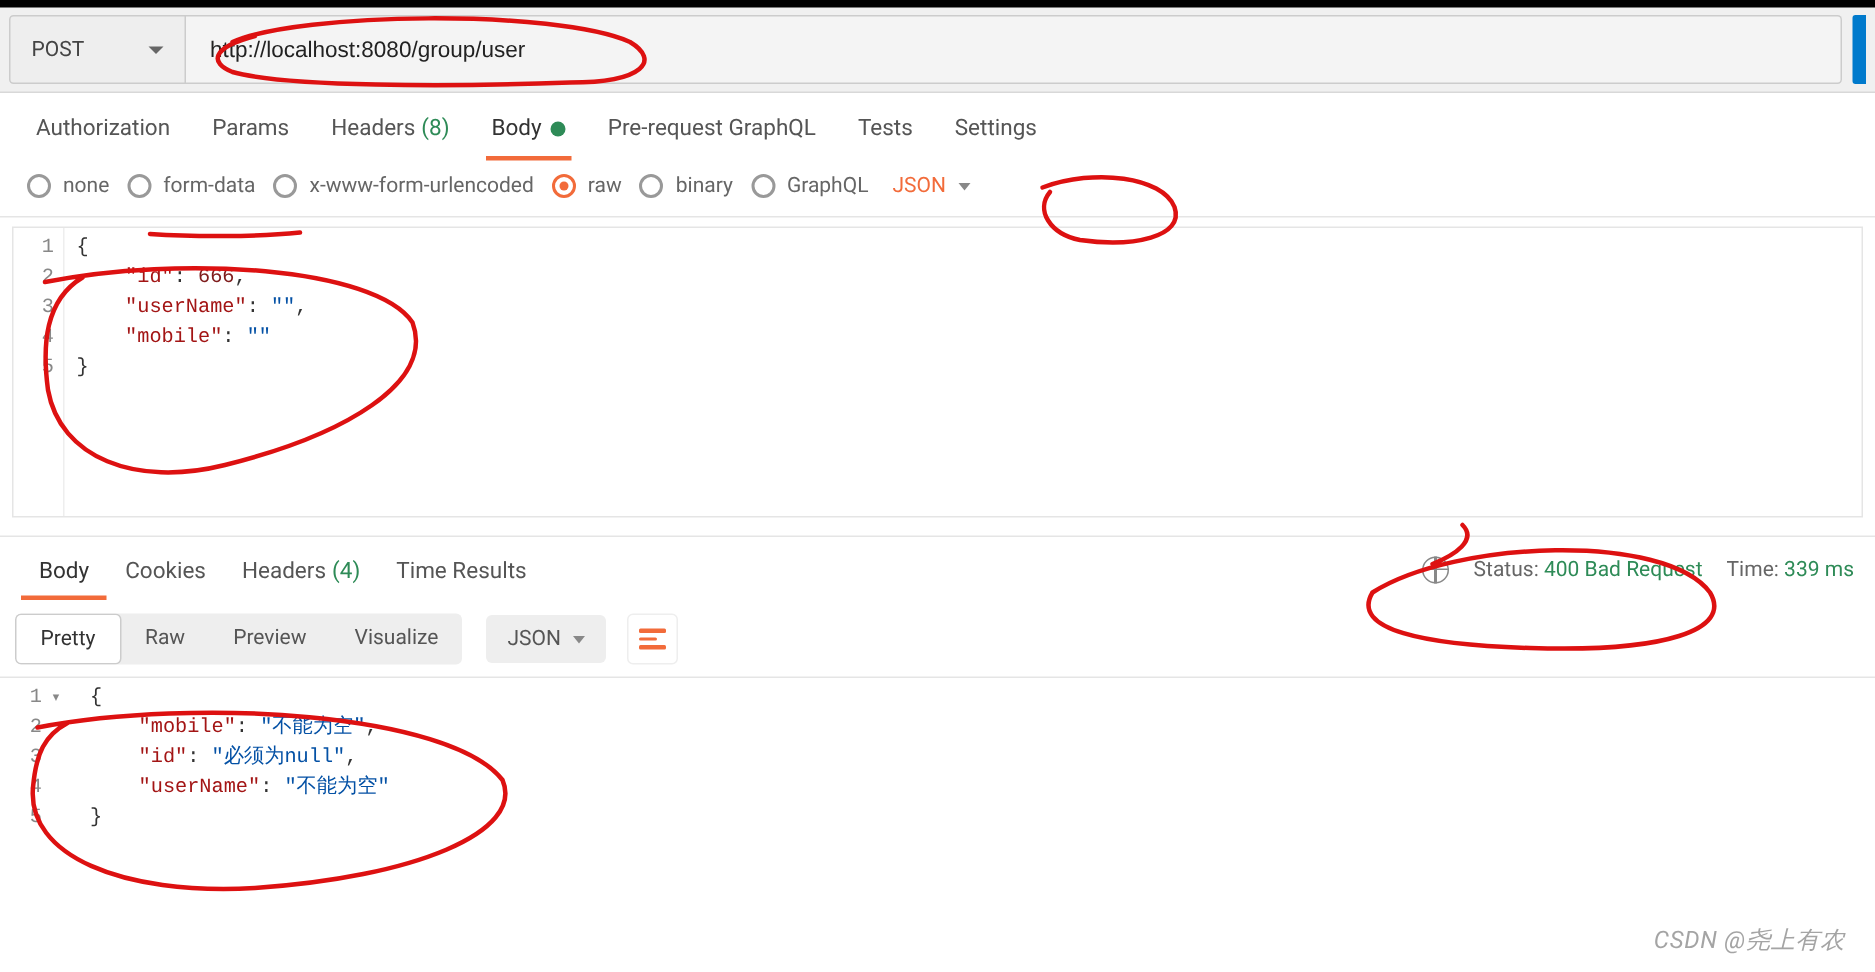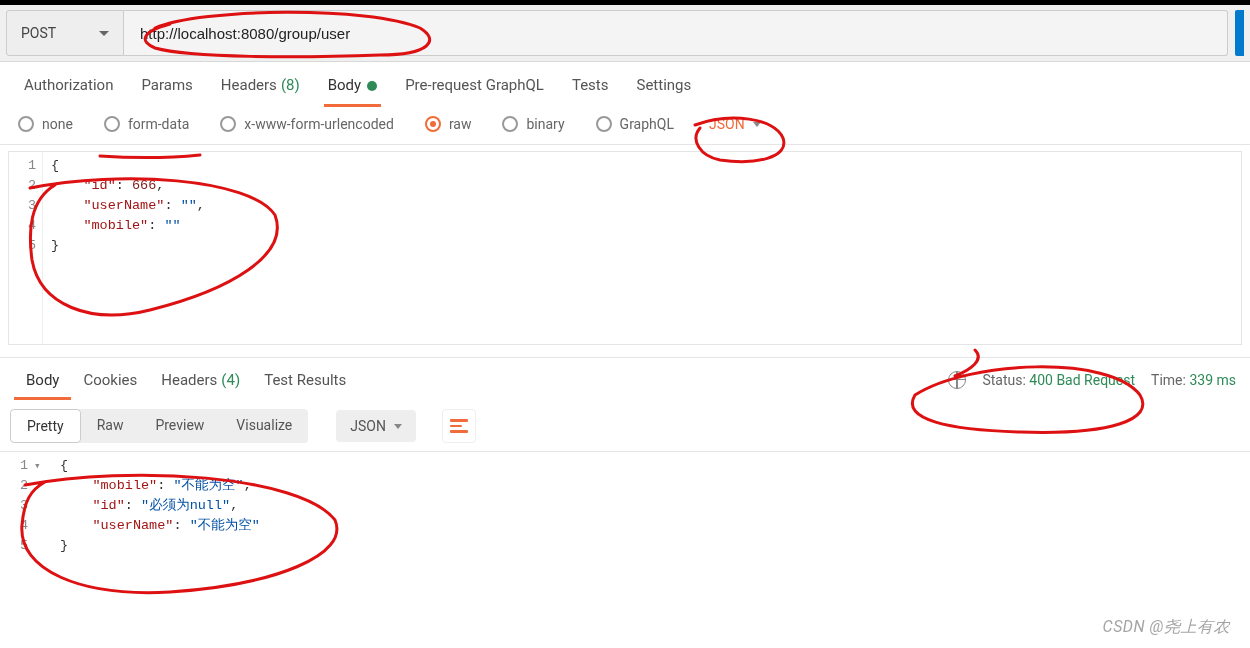--- a/index.html
+++ b/index.html
@@ -74,21 +74,21 @@
   .tabs .tab.active { color: #333; }
   .tabs .tab.active::after {
     content: "";
     position: absolute; left: 10px; right: 10px; bottom: -1px;
     height: 3px; background: #f26b3a;
   }
   .dot-indicator {
     width: 10px;height: 10px;border-radius: 50%;background: #2e8b57;display: inline-block;margin-left: 6px;vertical-align: middle;
   }
   .body-type {
-    display: flex; align-items: center; gap: 31px;
+    display: flex; align-items: center; gap: 12px;
     padding: 8px 18px 12px 18px;
     border-bottom: 1px solid #e5e5e5;
   }
   .radio-opt {
     display: flex; align-items: center; gap: 8px;
     color: #666; font-size: 14px; cursor: pointer;
   }
   .radio {
     width: 16px;height:16px;border:2px solid #999;border-radius:50%;display:inline-block;position:relative;
   }
@@ -131,21 +131,21 @@
   .resp-tabs .tab.active { color:#333; }
   .resp-tabs .tab.active::after { content:"";position:absolute;left:0;right:0;bottom:-1px;height:3px;background:#f26b3a; }
   .resp-tabs .tab .count { color:#2e8b57; margin-left:4px; }
   .status-info { display:flex;align-items:center;gap:16px;color:#666;font-size:14px; }
   .status-info .val { color:#2e8b57; }
   .globe-icon { width:18px;height:18px;border:1.6px solid #888;border-radius:50%;position:relative;display:inline-block; }
   .globe-icon::before { content:"";position:absolute;left:7px;top:-1px;width:1.6px;height:18px;background:#888; }
   .globe-icon::after { content:"";position:absolute;top:7px;left:-1px;height:1.6px;width:18px;background:#888; }
 
   .view-bar {
-    display:flex;align-items:center;gap:16px;padding: 8px 10px;
+    display:flex;align-items:center;gap:4px;padding: 8px 10px;
   }
   .view-group {
     display:flex;background:#eee;border-radius:4px;overflow:hidden;
   }
   .view-group .vbtn {
     padding: 8px 16px; font-size:14px; color:#555; cursor:pointer;
   }
   .view-group .vbtn.active { background:#fff;border:1px solid #ccc;border-radius:4px;color:#333; }
   .resp-type { margin-left:12px;display:flex;align-items:center;gap:8px;padding:8px 14px;background:#eee;border-radius:4px;color:#555;cursor:pointer; }
   .wrap-btn { margin-left:10px;width:34px;height:34px;background:#fff;border:1px solid #eee;border-radius:4px;display:flex;align-items:center;justify-content:center;cursor:pointer; }
@@ -240,21 +240,21 @@
     <span class="tok-key">"userName"</span><span class="tok-punc">: </span><span class="tok-str">"<span></span>"</span><span class="tok-punc">,</span>
     <span class="tok-key">"mobile"</span><span class="tok-punc">: </span><span class="tok-str">"<span></span>"</span>
 <span class="tok-punc">}</span></div>
 </div>
 
 <div class="response-bar">
   <div class="resp-tabs">
     <div class="tab active"><span>Body</span></div>
     <div class="tab"><span>Cookies</span></div>
     <div class="tab"><span>Headers</span><span class="count">(4)</span></div>
-    <div class="tab"><span>Test Results</span></div>
+    <div class="tab"><span>Time Results</span></div>
   </div>
   <div class="status-info">
     <span class="globe-icon"></span>
     <span><span>Status:</span> <span class="val">400 Bad Request</span></span>
     <span><span>Time:</span> <span class="val">339 ms</span></span>
   </div>
 </div>
 
 <div class="view-bar">
   <div class="view-group">

